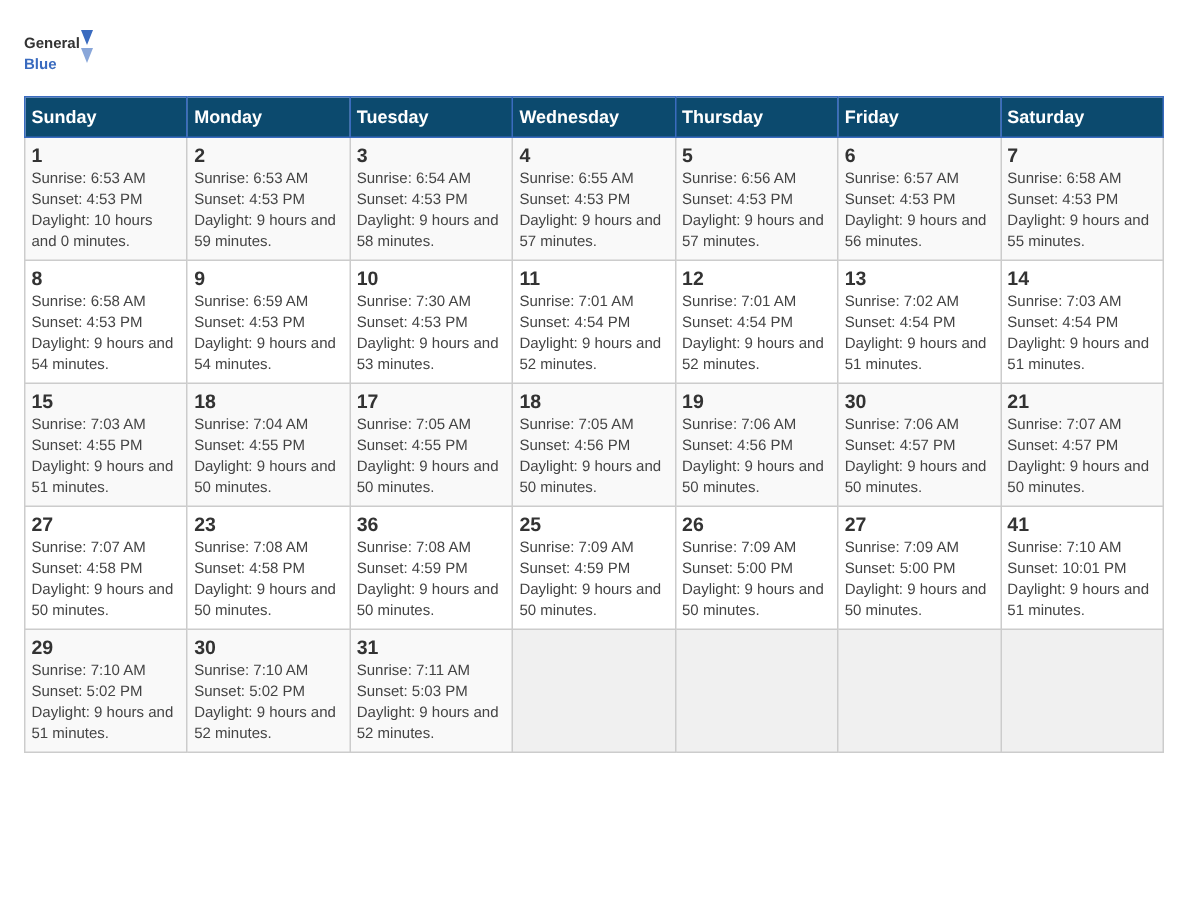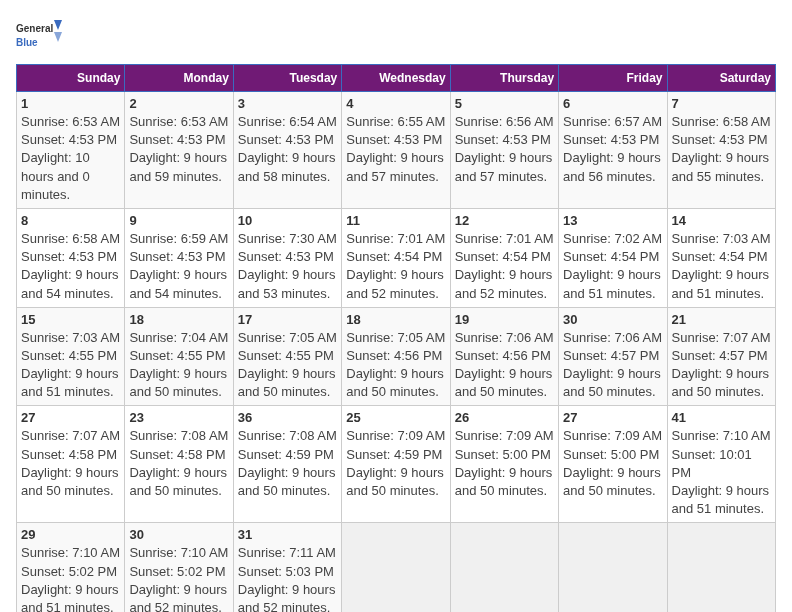--- a/index.html
+++ b/index.html
@@ -32,24 +32,24 @@
     .subtitle {
       font-size: 15px;
       color: #555;
     }
     .calendar {
       width: 100%;
       border-collapse: collapse;
       font-size: 10.5px;
     }
     .calendar thead th {
-      background-color: #701a75;
+      background-color: #0c4a6e;
       color: #fff;
       padding: 6px 4px;
-      text-align: right;
+      text-align: left;
       font-size: 12px;
       border: 1px solid #3a6bbf;
     }
     .calendar tbody td {
       vertical-align: top;
       border: 1px solid #ccc;
       padding: 4px 4px;
       width: calc(100% / 7);
       background: #fff;
       min-height: 80px;
@@ -61,21 +61,21 @@
       background: #fff;
     }
     .day-num {
       font-size: 13px;
       font-weight: bold;
       color: #333;
       display: block;
       margin-bottom: 2px;
     }
     .day-info {
-      font-size: 13px;
+      font-size: 10px;
       color: #444;
       line-height: 1.4;
     }
     .empty-cell {
       background: #f0f0f0 !important;
     }
   </style>
 </head>
 <body>
 

